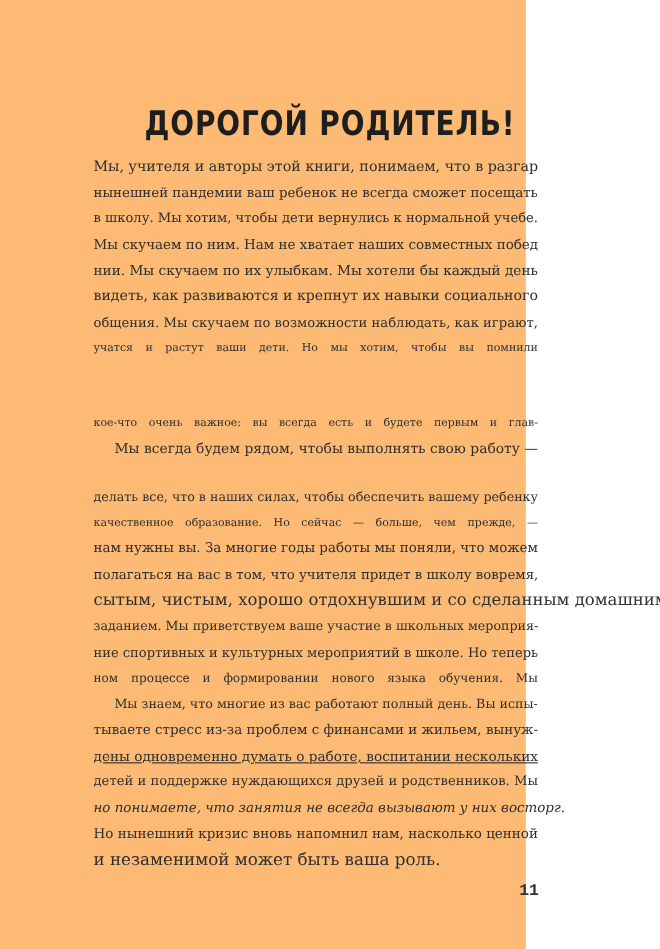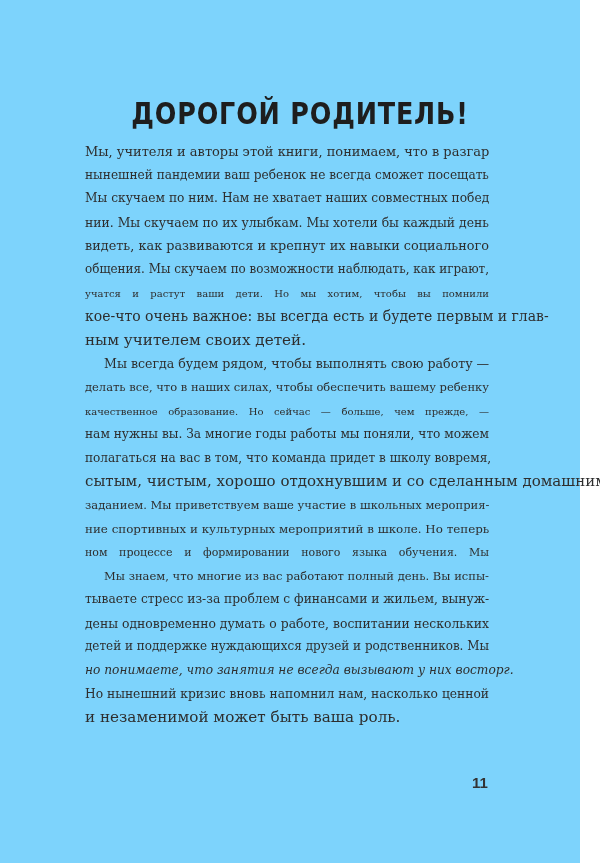--- a/index.html
+++ b/index.html
@@ -10,23 +10,23 @@
     body {
       width: 600px;
       height: 863px;
       position: relative;
       overflow: hidden;
       color: #2b2b2b;
     }
     .page {
       position: absolute;
       left: 0; top: 0;
-      width: 580px;
+      width: 478px;
       height: 863px;
-      background: #7dd3fc;
+      background: #fdba74;
     }
     .title {
       position: absolute;
       left: 0;
       top: 93px;
       width: 600px;
       text-align: center;
       font-family: "DejaVu Sans", sans-serif;
       font-weight: bold;
       font-size: 31px;
@@ -56,64 +56,64 @@
     }
     .line.last {
       text-align-last: left;
     }
     .line.indent {
       padding-left: 19px;
     }
     .page-number {
       position: absolute;
       left: 472px;
-      top: 774px;
-      font-family: Liberation Sans, sans-serif;
+      top: 802px;
+      font-family: Liberation Mono, monospace;
       font-weight: bold;
       font-size: 15px;
       color: #333333;
       text-align: center;
     }
   </style>
 </head>
 <body>
 
 <div class="page">
   <div class="title">ДОРОГОЙ РОДИТЕЛЬ!</div>
 
   <div class="body-text">
 
     <div>
       <div class="line" style="white-space: nowrap; font-size: 12.97px;">Мы, учителя и авторы этой книги, понимаем, что в разгар</div>
       <div class="line" style="white-space: nowrap; font-size: 12.17px;">нынешней пандемии ваш ребенок не всегда сможет посещать</div>
+      <div class="line" style="white-space: nowrap; font-size: 11.93px;">в школу. Мы хотим, чтобы дети вернулись к нормальной учебе.</div>
       <div class="line" style="white-space: nowrap; font-size: 12.24px;">Мы скучаем по ним. Нам не хватает наших совместных побед</div>
       <div class="line" style="white-space: nowrap; font-size: 12.39px;">нии. Мы скучаем по их улыбкам. Мы хотели бы каждый день</div>
       <div class="line" style="white-space: nowrap; font-size: 12.84px;">видеть, как развиваются и крепнут их навыки социального</div>
       <div class="line" style="white-space: nowrap; font-size: 11.96px;">общения. Мы скучаем по возможности наблюдать, как играют,</div>
       <div class="line" style="white-space: nowrap; font-size: 10px;">учатся и растут ваши дети. Но мы хотим, чтобы вы помнили</div>
-      <div class="line" style="white-space: nowrap; font-size: 14px;">кое-что очень важное: вы всегда есть и будете первым и глав-</div>
-      <div class="line last" style="white-space: nowrap;">ным учителем своих детей.</div>
+      <div class="line" style="white-space: nowrap; font-size: 10px; margin-top: 44px;">кое-что очень важное: вы всегда есть и будете первым и глав-</div>
     </div>
 
     <div>
       <div class="line indent" style="white-space: nowrap; font-size: 12.58px;">Мы всегда будем рядом, чтобы выполнять свою работу —</div>
-      <div class="line" style="white-space: nowrap; font-size: 11.49px;">делать все, что в наших силах, чтобы обеспечить вашему ребенку</div>
+      <div class="line" style="white-space: nowrap; font-size: 11.49px; margin-top: 20px;">делать все, что в наших силах, чтобы обеспечить вашему ребенку</div>
       <div class="line" style="white-space: nowrap; font-size: 10px;">качественное образование. Но сейчас — больше, чем прежде, —</div>
       <div class="line" style="white-space: nowrap; font-size: 12.2px;">нам нужны вы. За многие годы работы мы поняли, что можем</div>
-      <div class="line" style="white-space: nowrap; font-size: 12.11px;">полагаться на вас в том, что команда придет в школу вовремя,</div>
+      <div class="line" style="white-space: nowrap; font-size: 12.11px;">полагаться на вас в том, что учителя придет в школу вовремя,</div>
       <div class="line" style="white-space: nowrap; font-size: 15px;">сытым, чистым, хорошо отдохнувшим и со сделанным домашним</div>
       <div class="line" style="white-space: nowrap; font-size: 11.52px;">заданием. Мы приветствуем ваше участие в школьных мероприя-</div>
       <div class="line" style="white-space: nowrap; font-size: 11.88px;">ние спортивных и культурных мероприятий в школе. Но теперь</div>
       <div class="line" style="white-space: nowrap; font-size: 11px;">ном процессе и формировании нового языка обучения. Мы</div>
     </div>
 
     <div>
       <div class="line indent" style="white-space: nowrap; font-size: 11.53px;">Мы знаем, что многие из вас работают полный день. Вы испы-</div>
       <div class="line" style="white-space: nowrap; font-size: 12.26px;">тываете стресс из-за проблем с финансами и жильем, вынуж-</div>
-      <div class="line" style="white-space: nowrap; font-size: 12.39px;">дены одновременно думать о работе, воспитании нескольких</div>
+      <div class="line" style="white-space: nowrap; font-size: 12.39px; text-decoration: underline;">дены одновременно думать о работе, воспитании нескольких</div>
       <div class="line" style="white-space: nowrap; font-size: 11.98px;">детей и поддержке нуждающихся друзей и родственников. Мы</div>
       <div class="line" style="white-space: nowrap; font-size: 12.21px; font-style: italic;">но понимаете, что занятия не всегда вызывают у них восторг.</div>
       <div class="line" style="white-space: nowrap; font-size: 12.28px;">Но нынешний кризис вновь напомнил нам, насколько ценной</div>
       <div class="line last" style="white-space: nowrap;">и незаменимой может быть ваша роль.</div>
     </div>
   </div>
 
   <div class="page-number">11</div>
 </div>
 

